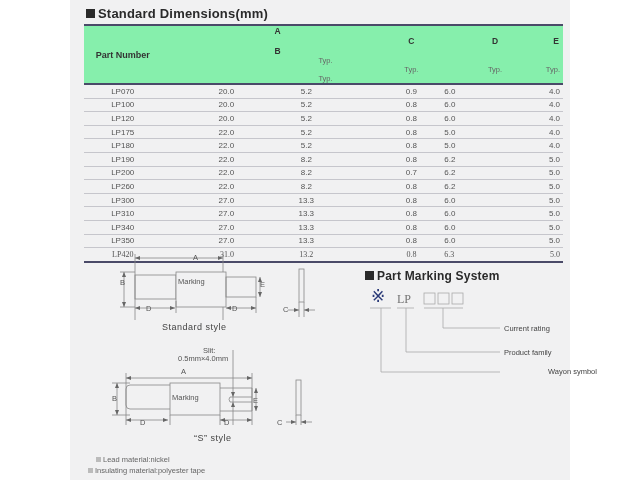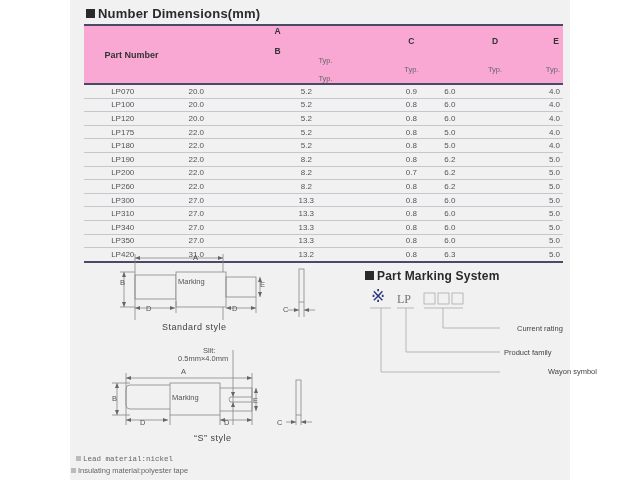--- a/index.html
+++ b/index.html
@@ -16,51 +16,51 @@
   }
   .section-title .sq {
     display:inline-block; width:9px; height:9px; background:#2a2a2a; margin-right:3px; vertical-align:0px;
   }
   table.dims {
     position:absolute; left:84px; top:24px; width:479px; border-collapse:collapse;
     font-size:8px; color:#555;
   }
   table.dims thead tr.h1 th { border-top:2px solid #4a4a68; }
   table.dims thead th {
-    background:#f9a8d4; font-weight:bold; color:#333; font-size:8.5px; padding:0; height:16px;
+    background:#86efac; font-weight:bold; color:#333; font-size:8.5px; padding:0; height:16px;
   }
   table.dims thead tr.h2 th {
     font-weight:normal; color:#666; font-size:7.5px; height:16px;
     border-bottom:2px solid #4a4a68;
   }
-  table.dims thead th.pn { text-align:right; padding-left:3px; font-size:9px; }
+  table.dims thead th.pn { text-align:center; padding-left:3px; font-size:9px; }
   table.dims tbody td {
     height:12.6px; padding:0; border-bottom:1px solid #c6c6cc; white-space:nowrap;
   }
-  table.dims tbody tr:last-child td { border-bottom:2px solid #4a4a68; }
+  table.dims tbody tr:last-child td { border-bottom:2px solid #4a4a68;font-family:Liberation Serif, serif; }
   td.c-pn { text-align:center; padding-left:3px !important; width:76px; }
-  td.c-a { text-align:center; width:66px; }
+  td.c-a { text-align:right; width:66px; }
   td.c-b { text-align:center; width:126px; }
   td.c-c { text-align:center; width:72px; }
   td.c-d { text-align:left; width:112px; }
   td.c-e { text-align:right; padding-right:3px !important; }
   .lbl { position:absolute; font-size:7.5px; color:#555; white-space:nowrap; }
   .cap { position:absolute; font-size:9px; color:#444; white-space:nowrap; letter-spacing:0.5px; }
   .note { position:absolute; font-size:7.5px; color:#666; white-space:nowrap; }
   .note .nsq { display:inline-block; width:5px; height:5px; background:#bbb; margin-right:2px; }
   .pm-text { position:absolute; font-size:7.5px; color:#444; white-space:nowrap; }
   svg { position:absolute; }
 </style>
 </head>
 <body>
 
 <div class="page"></div>
 
 <div class="section-title" style="left:86px; top:6px;">
-  <span class="sq"></span><span>Number Dimensions(mm)</span>
+  <span class="sq"></span><span>Standard Dimensions(mm)</span>
 </div>
 
 <table class="dims">
   <thead>
     <tr class="h1">
       <th class="pn" rowspan="2" style="border-bottom:2px solid #4a4a68;">Part Number</th>
       <th style="text-align:left;padding-left:116px;" colspan="2"><span>A</span><span style="display:inline-block;width:104px;"></span><span>B</span></th>
       <th style="text-align:center;">C</th>
       <th style="text-align:center;">D</th>
       <th style="text-align:right;padding-right:4px;">E</th>
@@ -309,18 +309,18 @@
     <line x1="32" y1="18" x2="49" y2="18"></line>
     <line x1="59" y1="18" x2="98" y2="18"></line>
     <line x1="78" y1="18" x2="78" y2="38"></line>
     <line x1="78" y1="38" x2="135" y2="38"></line>
     <line x1="41" y1="18" x2="41" y2="62"></line>
     <line x1="41" y1="62" x2="135" y2="62"></line>
     <line x1="16" y1="18" x2="16" y2="82"></line>
     <line x1="16" y1="82" x2="135" y2="82"></line>
   </g>
 </svg>
-<div class="pm-text" style="left:504px; top:324px;margin-left:13px;">Current rating</div>
+<div class="pm-text" style="left:504px; top:324px;">Current rating</div>
 <div class="pm-text" style="left:504px; top:348px;">Product family</div>
 <div class="pm-text" style="left:504px; top:367px;margin-left:44px;">Wayon  symbol</div>
 
-<div class="note" style="left:76px; top:455px;font-family:Liberation Mono, monospace;"><span class="nsq"></span><span>Lead material:nickel</span></div>
-<div class="note" style="left:71px; top:466px;"><span class="nsq"></span><span>Insulating material:polyester tape</span></div>
+<div class="note" style="left:96px; top:455px;"><span class="nsq"></span><span>Lead material:nickel</span></div>
+<div class="note" style="left:88px; top:466px;"><span class="nsq"></span><span>Insulating material:polyester tape</span></div>
 
 </body></html>

